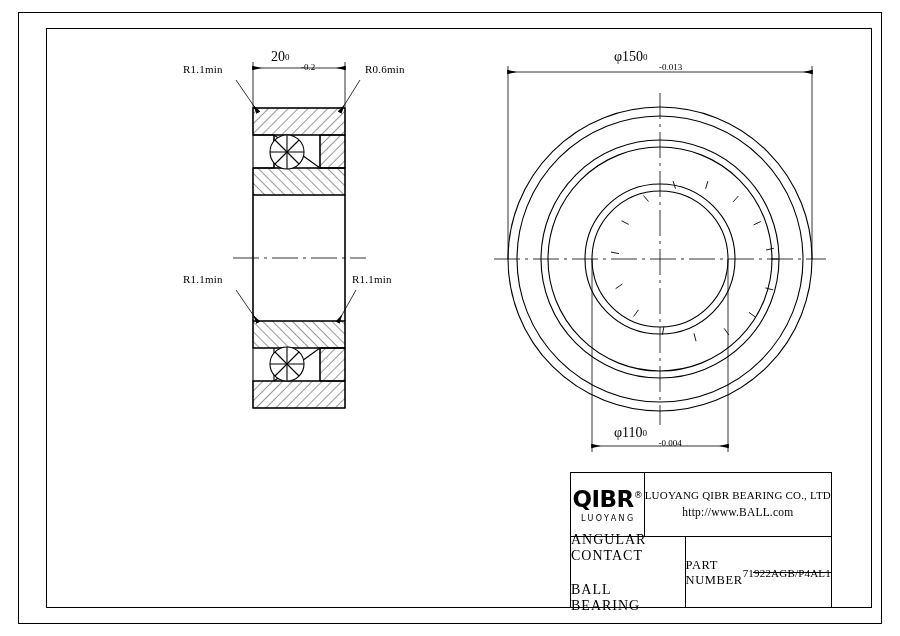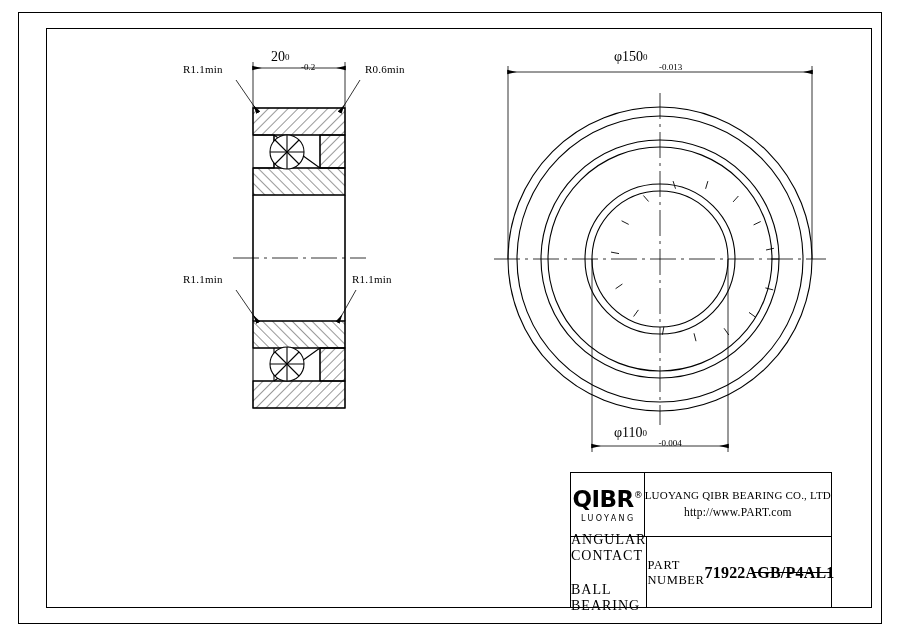--- a/index.html
+++ b/index.html
@@ -143,41 +143,42 @@
   }
   .co-url {
     font-size: 11.5px;
     margin-top: 5px;
     letter-spacing: 0.2px;
   }
   #tb-bottom {
     position: relative;
     height: 71px;
     display: flex;
+    justify-content: center;
   }
   #desc-cell {
     width: 182px;
     border-right: 1px solid #000;
     box-sizing: border-box;
     display: flex;
     flex-direction: column;
     justify-content: center;
     align-items: center;
   }
   .desc-l1 { font-size: 14px; letter-spacing: 1px; }
   .desc-l2 { font-size: 14px; letter-spacing: 1px; margin-top: 18px; }
   #pn-cell {
     flex: 1;
     display: flex;
     flex-direction: row;
     justify-content: center;
     align-items: center;
   }
   .pn-hdr { font-size: 12.5px; letter-spacing: 0.6px; }
-  .pn-val { font-size: 16px; margin-top: 0; letter-spacing: 0.2px; font-weight: bold; }
+  .pn-val { font-size: 11px; margin-top: 0; letter-spacing: 0.2px; }
   .pn-div {
     position: absolute;
     left: 182px;
     right: 0;
     top: 35px;
     height: 0;
     border-top: 1px solid #000;
   }
 </style>
 </head>
@@ -333,21 +334,21 @@
   </div>
 
   <div id="titleblock">
     <div id="tb-top">
       <div id="logo-cell">
         <div class="logo-main"><span>QIBR</span><span class="logo-reg">®</span></div>
         <div class="logo-sub">LUOYANG</div>
       </div>
       <div id="company-cell">
         <div class="co-name">LUOYANG QIBR BEARING CO., LTD</div>
-        <div class="co-url">http://www.PART.com</div>
+        <div class="co-url">http://www.BALL.com</div>
       </div>
     </div>
     <div id="tb-bottom">
       <div id="desc-cell">
         <div class="desc-l1">ANGULAR CONTACT</div>
         <div class="desc-l2">BALL BEARING</div>
       </div>
       <div id="pn-cell">
         <div class="pn-hdr">PART  NUMBER</div>
         <div class="pn-val">71922AGB/P4AL1</div>

